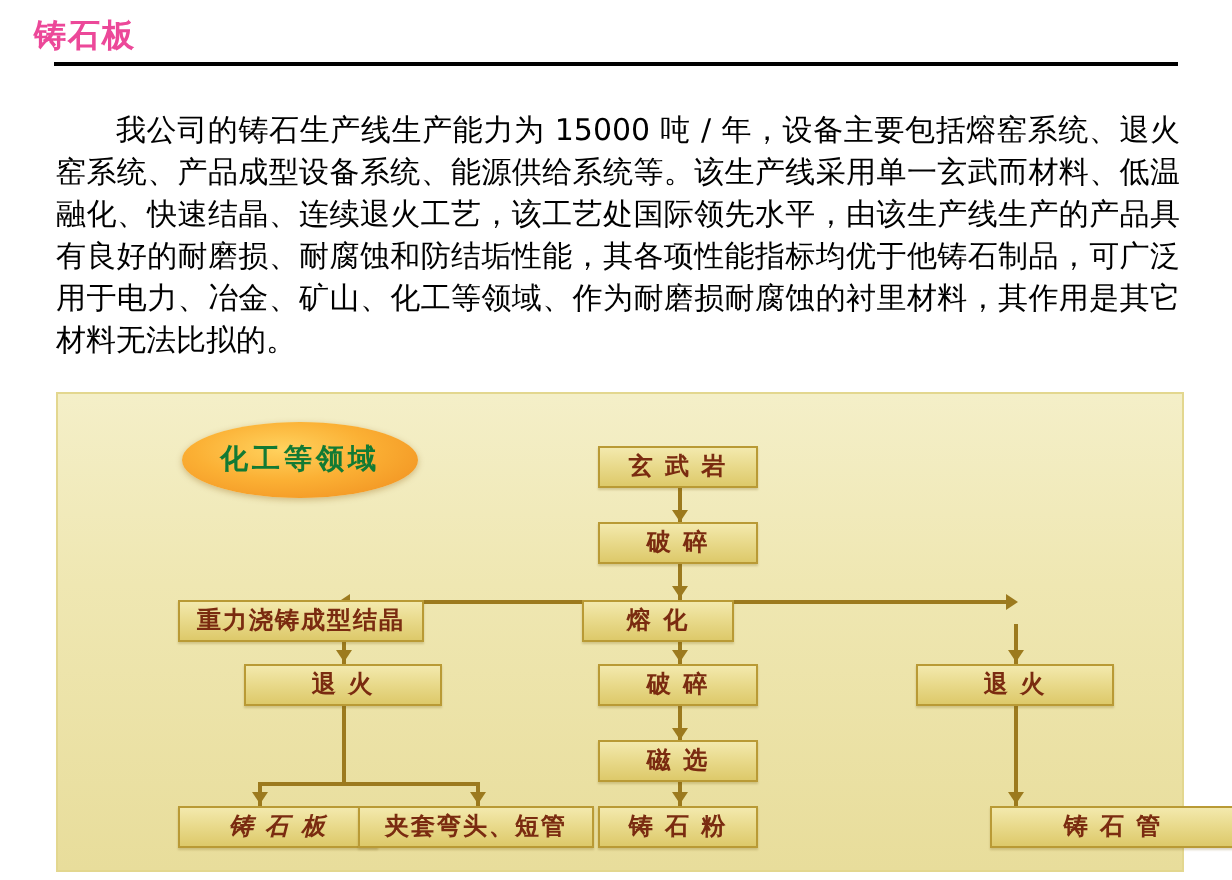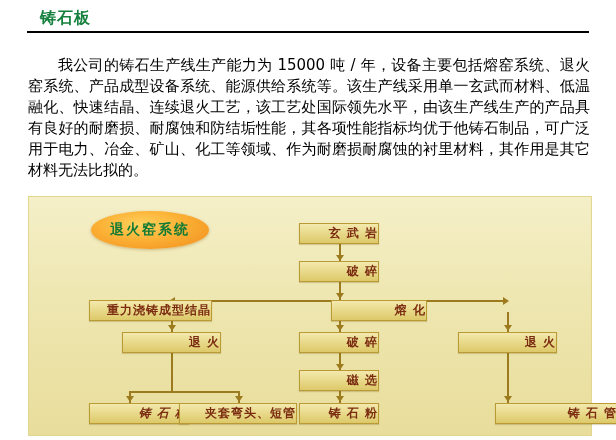--- a/index.html
+++ b/index.html
@@ -12,26 +12,26 @@
     background: #ffffff;
     font-family: "DejaVu Sans", "Liberation Sans", sans-serif;
     color: #000000;
     position: relative;
     overflow: hidden;
   }
 
   
   #page-title {
     position: absolute;
-    left: 40px;
+    left: 17px;
     top: 8px;
     font-size: 16px;
     font-weight: bold;
     letter-spacing: 1px;
-    color: #15803d;
+    color: #ec4899;
   }
   #title-rule {
     position: absolute;
     left: 27px;
     top: 31px;
     width: 562px;
     height: 2px;
     background: #000000;
   }
 
@@ -94,21 +94,21 @@
     position: absolute;
     box-sizing: border-box;
     background: linear-gradient(to bottom, #f3e9ad 0%, #e8d98a 50%, #ddc96a 100%);
     border: 1px solid #b99a35;
     color: #7a2b10;
     font-size: 12px;
     font-weight: bold;
     letter-spacing: 1px;
     display: flex;
     align-items: center;
-    justify-content: flex-end;
+    justify-content: center;
     height: 21px;
     box-shadow: 0 1px 1px rgba(120,95,20,.25);
   }
 
   
   #legend-badge {
     position: absolute;
     left: 62px;
     top: 14px;
     width: 118px;
@@ -166,32 +166,32 @@
   <div class="arrow-down" style="left:97px; top:199px;"></div>
   <div class="arrow-down" style="left:206px; top:199px;"></div>
 
   <div class="conn v" style="left:310px; top:194px; height:12px;"></div>
   <div class="arrow-down" style="left:307px; top:199px;"></div>
 
   <div class="conn v" style="left:478px; top:156px; height:50px;"></div>
   <div class="arrow-down" style="left:475px; top:199px;"></div>
 
   <div id="legend-badge">
-    <span>退火窑系统</span>
+    <span>化工等领域</span>
   </div>
 
   <div class="node" style="left:270px; top:26px;  width:80px;">
     <span>玄 武 岩</span>
   </div>
 
   <div class="node" style="left:270px; top:64px;  width:80px;">
     <span>破    碎</span>
   </div>
 
-  <div class="node" style="left:262px; top:103px; width:96px;margin-left:40px;">
+  <div class="node" style="left:262px; top:103px; width:76px;">
     <span>熔    化</span>
   </div>
 
   <div class="node" style="left:60px;  top:103px; width:123px;">
     <span>重力浇铸成型结晶</span>
   </div>
 
 
   <div class="node" style="left:93px;  top:135px; width:99px;">
     <span>退    火</span>

